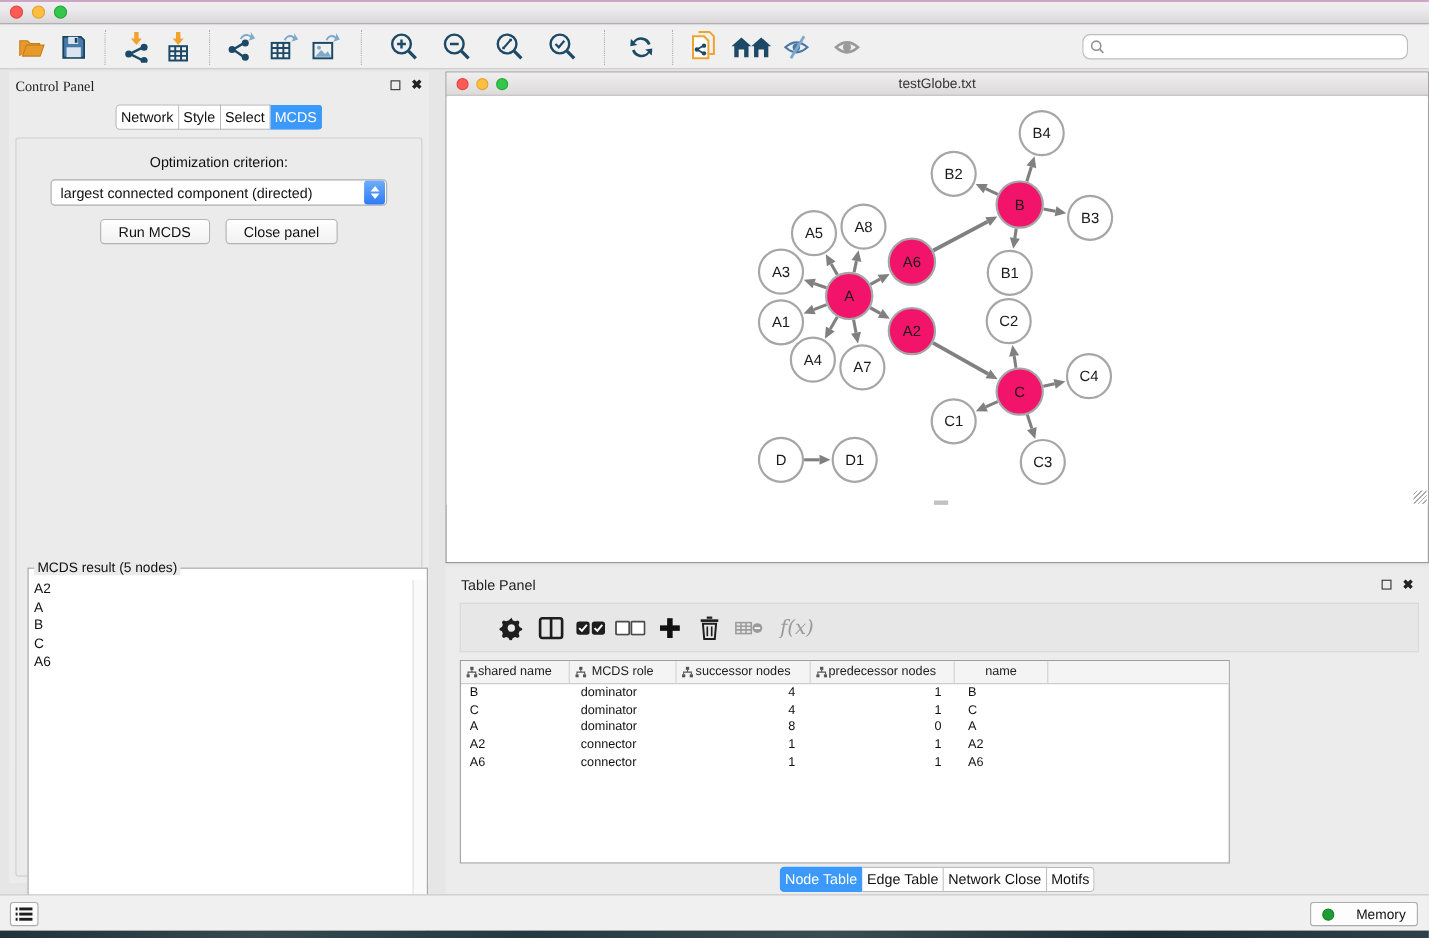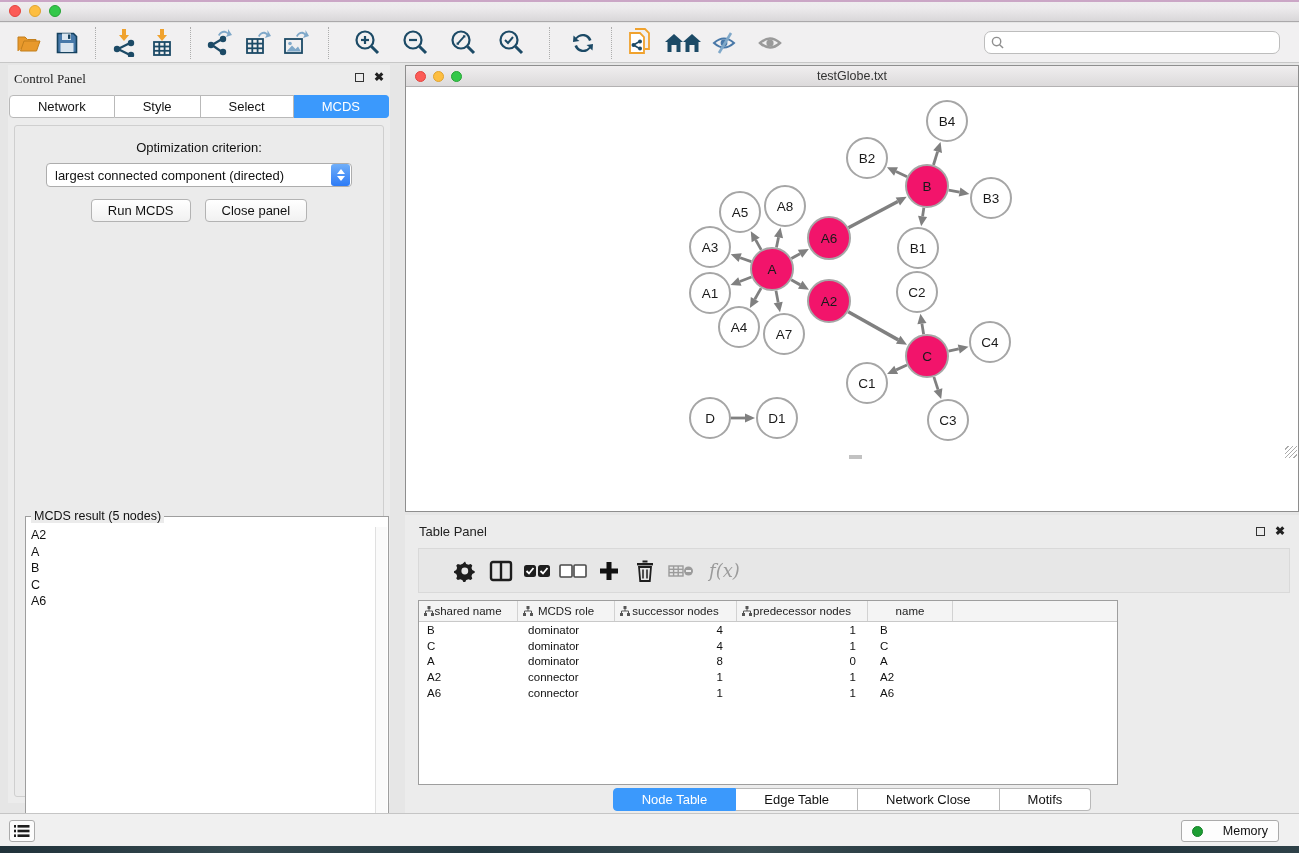--- a/index.html
+++ b/index.html
@@ -28,21 +28,21 @@
   .searchbox input { border:none; outline:none; flex:1; font-size:12px; background:transparent; margin-left:4px; }
 
   
   .control-panel { position:absolute; left:8px; top:65px; width:382px; height:738px; background:#ECECEC; }
   .cp-head { position:relative; height:28px; }
   .cp-title { position:absolute; left:6px; top:6px; font-size:13px; color:#222;font-family:Liberation Serif, serif; }
   .winbtns { position:absolute; right:6px; top:7px; display:flex; gap:10px; align-items:center; }
   .float-box { width:9px; height:9px; border:1.5px solid #333; background:transparent; }
   .close-x { font-size:12px; font-weight:bold; color:#222; line-height:10px; }
   .cp-tabs { display:flex; justify-content:center; margin-top:2px; }
-  .seg { font-size:13px; padding:3px 28px; background:#fff; border:1px solid #B9B9B9; border-left:none; color:#111; }
+  .seg { font-size:13px; padding:3px 4px; background:#fff; border:1px solid #B9B9B9; border-left:none; color:#111; }
   .seg:first-child { border-left:1px solid #B9B9B9; border-radius:4px 0 0 4px; }
   .seg:last-child { border-radius:0 4px 4px 0; }
   .seg.active { background:#3B99FC; border-color:#3B99FC; color:#fff; }
   .cp-body { position:absolute; left:6px; top:60px; width:370px; height:672px;
     border:1px solid #CFCFCF; border-radius:3px; background:#EBEBEB; }
   .opt-label { text-align:center; font-size:13px; color:#111; margin-top:14px; }
   .dropdown { position:relative; margin:8px auto 0 auto; width:306px; height:24px; background:#fff;
     border:1px solid #ADADAD; border-radius:4px; display:flex; align-items:center; }
   .dropdown .dd-text { flex:1; font-size:13px; padding-left:8px; color:#111; white-space:nowrap; }
   .dd-stepper { width:19px; height:22px; border-radius:3px; margin-right:1px;
@@ -87,21 +87,21 @@
   .th .hicon { position:absolute; left:5px; top:5px; }
   .tbody .tr { display:flex; height:15.8px; align-items:center; }
   .td { font-size:11.5px; color:#111; white-space:nowrap; overflow:hidden; }
   .td.l { text-align:left; } .td.r { text-align:right; }
   .tp-tabs { position:absolute; left:0; right:0; top:273px; display:flex; justify-content:center; }
 
   
   .statusbar { position:absolute; left:0; top:813px; width:1299px; height:33px; background:#F0F0F0; border-top:1px solid #C5C5C5; }
   .list-btn { position:absolute; left:9px; top:6px; width:26px; height:22px; background:#FCFCFC; border:1px solid #ABABAB; border-radius:3px;
     display:flex; align-items:center; justify-content:center; }
-  .memory-btn { position:absolute; right:20px; top:6px; height:22px; background:#FDFDFD; border:1px solid #ABABAB; border-radius:3px;
+  .memory-btn { position:absolute; right:10px; top:6px; height:22px; background:#FDFDFD; border:1px solid #ABABAB; border-radius:3px;
     display:flex; align-items:center; gap:20px; padding:0 10px; font-size:12.5px; color:#111; }
   .mem-dot { width:11px; height:11px; border-radius:50%; background:#1D9E33; border:1px solid #15802A; }
   .wallpaper { position:absolute; left:0; top:846px; width:1299px; height:7px;
     background:linear-gradient(90deg,#20323a,#35494f 18%,#243941 37%,#3a4d52 58%,#1d2f37 80%,#2e4148); }
 </style>
 </head>
 <body>
 
 <div class="app">
 

